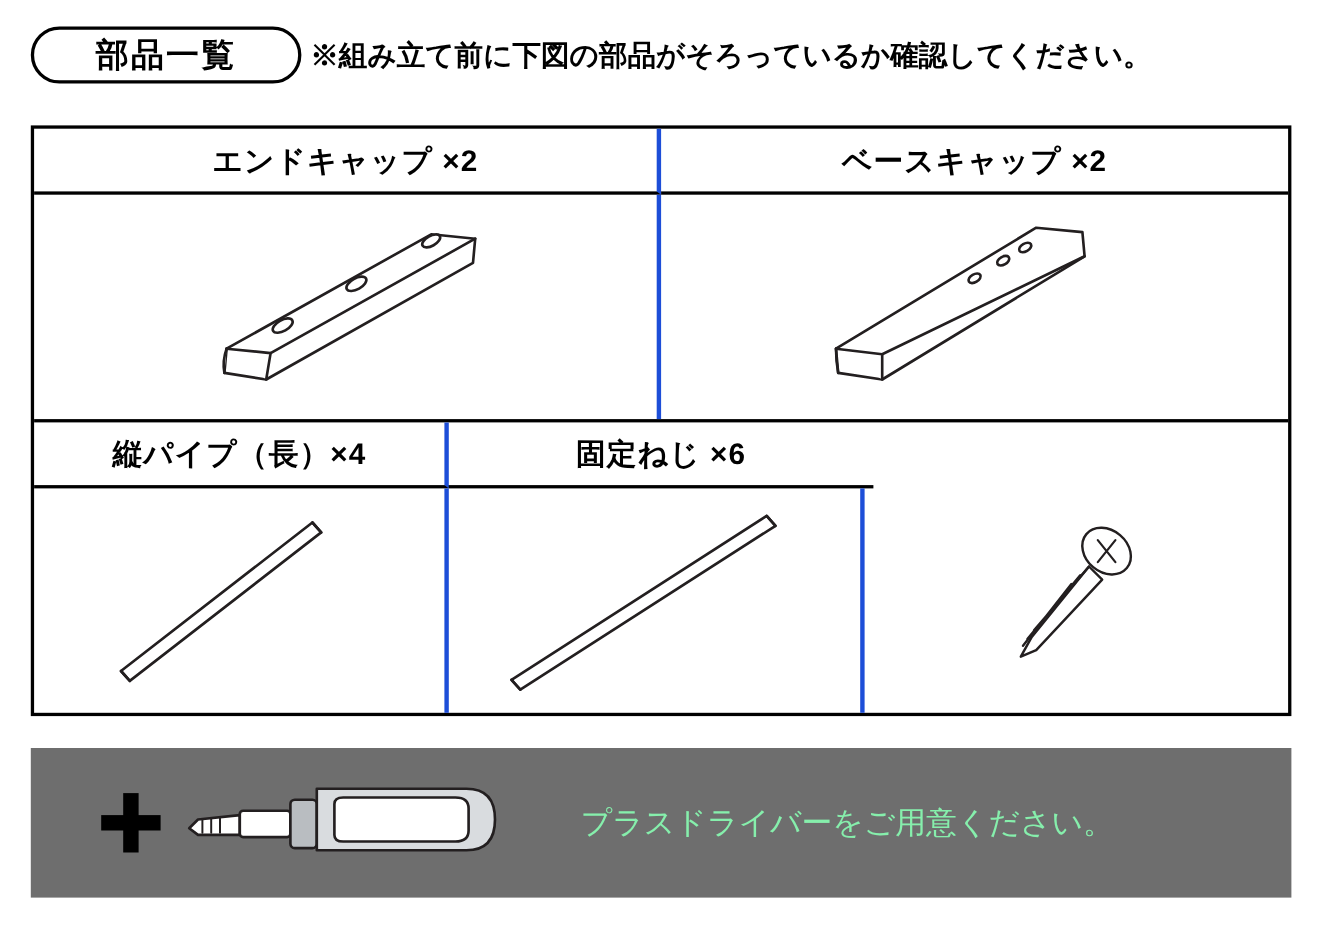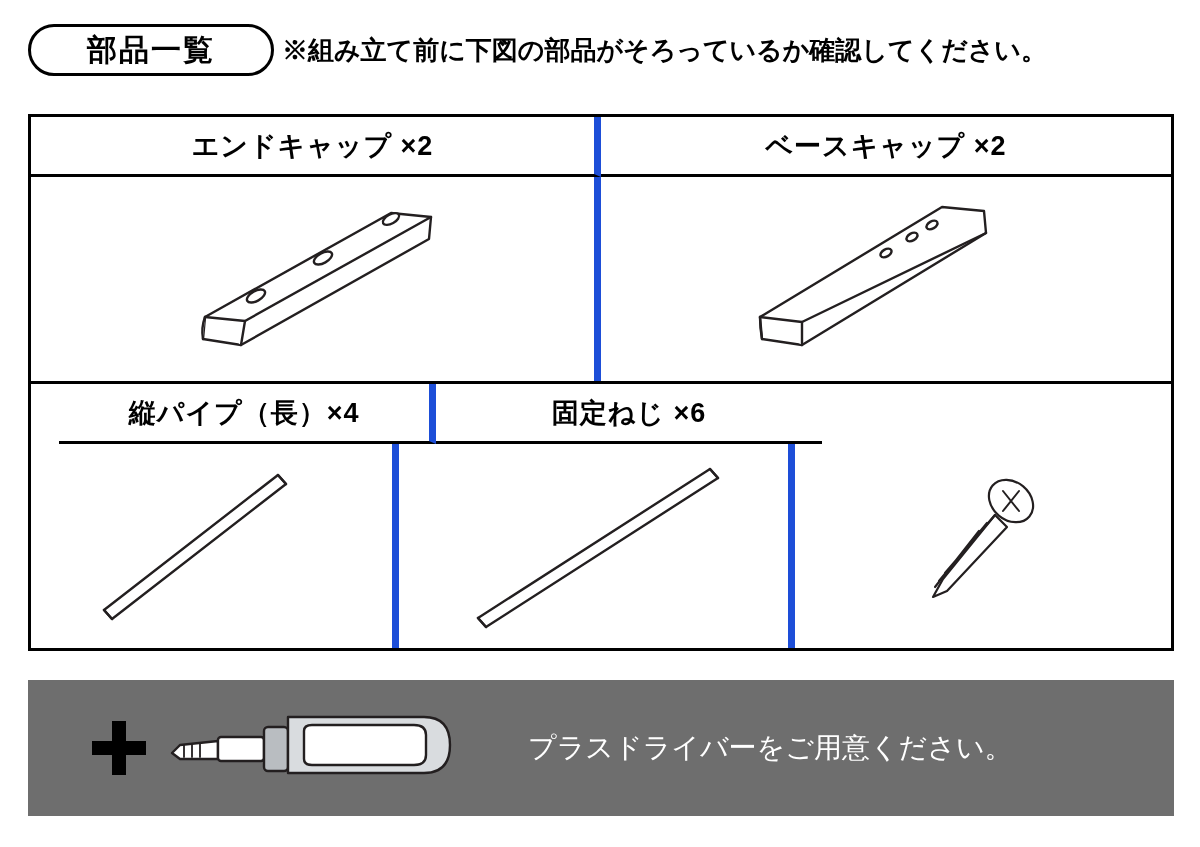--- a/index.html
+++ b/index.html
@@ -61,21 +61,21 @@
     top: 114px;
     width: 1146px;
     border: 3px solid #000;
     box-sizing: border-box;
   }
   .row {
     display: flex;
   }
   .cell {
     box-sizing: border-box;
-    border-right: 7px solid #1d4ed8;
+    border-right: 4px solid #1d4ed8;
     position: relative;
   }
   .cell:last-child { border-right: none; text-align: center; }
 
   .hdr {
     height: 60px;
     display: flex;
     align-items: center;
     justify-content: center;
     border-bottom: 3px solid #000;
@@ -86,21 +86,21 @@
   .img-cell {
     height: 204px;
     display: flex;
     align-items: center;
     justify-content: center;
   }
   .row-divider { border-bottom: 3px solid #000; }
 
   .w-half { width: 50%; }
   .w-third-a { width: 33.1%; }
-  .w-third-b { width: 33.1%; margin-left: 28px; }
+  .w-third-b { width: 33.1%; }
   .w-third-c { width: 33.8%; }
 
   svg { display: block; }
 
   
   .tool-banner {
     position: absolute;
     left: 28px;
     top: 680px;
     width: 1146px;
@@ -125,21 +125,21 @@
   }
   .plus::before, .plus::after {
     content: "";
     position: absolute;
     background: #000;
   }
   .plus::before { left: 20px; top: 0; width: 14px; height: 54px; }
   .plus::after  { top: 20px; left: 0; height: 14px; width: 54px; }
 
   .tool-text {
-    color: #ffffff;
+    color: #86efac;
     font-size: 28px;
     line-height: 1.45;
     font-weight: normal;
   }
   .tool-text div { white-space: nowrap; }
 </style>
 </head>
 <body>
 
 <div class="page">

